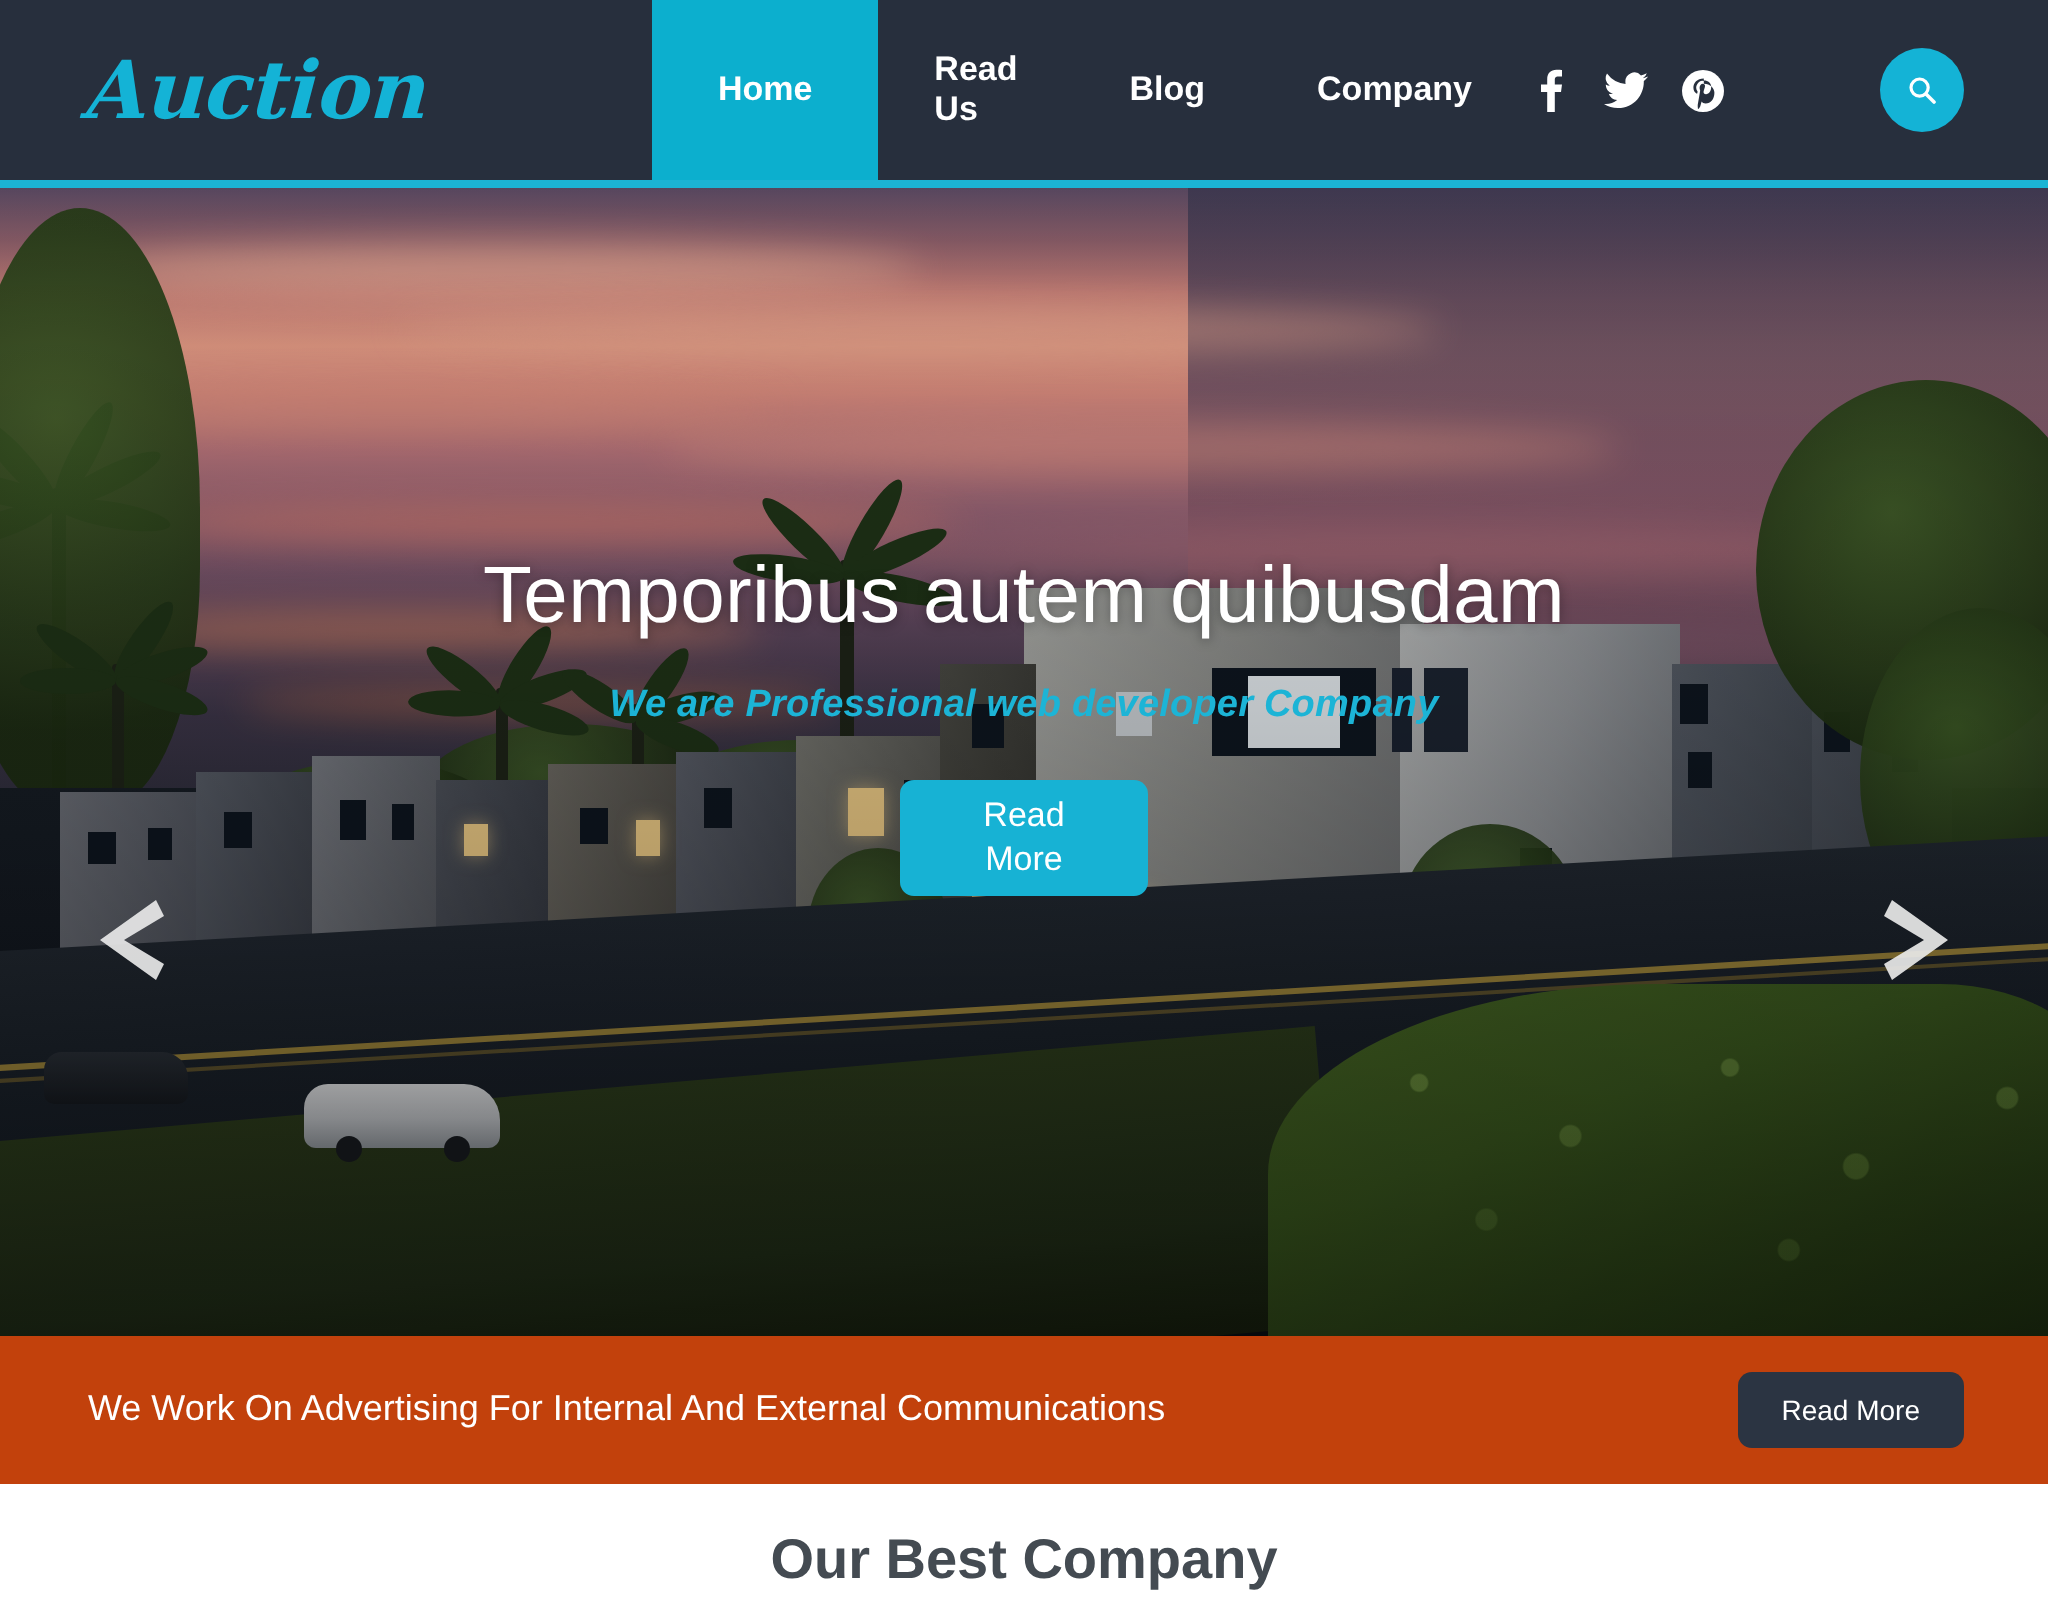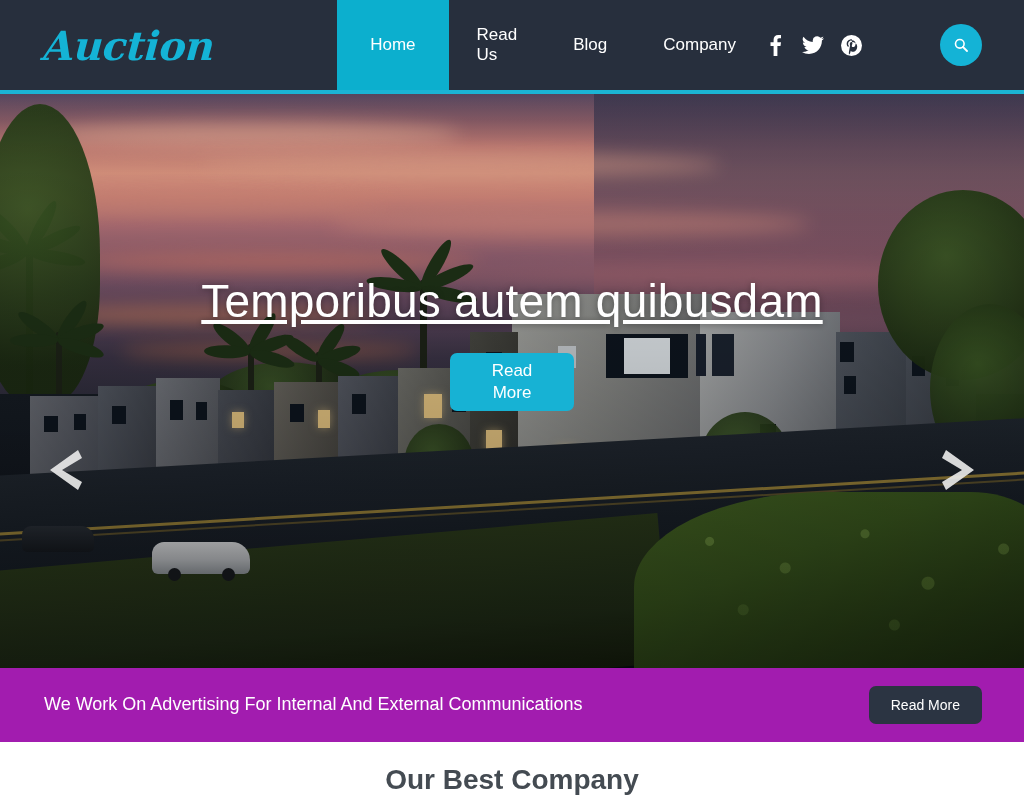--- a/index.html
+++ b/index.html
@@ -10,21 +10,21 @@
   .header {
     position:absolute; top:0; left:0; width:1024px; height:90px;
     background:#272f3d; display:flex; align-items:stretch;
   }
   .logo-wrap { width:370px; display:flex; align-items:center; padding-left:44px; }
   .logo {
     font-family:"DejaVu Serif", serif; font-style:italic; font-weight:bold;
     font-size:40px; color:#14b3d6; letter-spacing:-0.5px;
     transform:skewX(-4deg);
   }
-  .nav { display:flex; align-items:stretch; }
+  .nav { display:flex; align-items:stretch;font-weight:bold; }
   .nav-item {
     display:flex; align-items:center; justify-content:center;
     padding:0 28px; color:#ffffff; font-size:17px; cursor:pointer;
     background:transparent;
   }
   .nav-item.active { background:#0cafce; padding:0 33px; }
 
   .header-right {
     flex:1; display:flex; align-items:center; justify-content:flex-end;
     padding-right:42px; gap:0;
@@ -149,22 +149,22 @@
     background:linear-gradient(to bottom, rgba(0,0,0,.05) 0%, rgba(0,0,0,.18) 45%, rgba(0,0,0,.42) 100%);
   }
 
   
   .hero-copy {
     position:absolute; top:0; left:0; width:1024px; height:574px;
     display:flex; flex-direction:column; align-items:center;
     padding-top:182px; text-align:center;
   }
   .hero-title {
-    font-size:46px; color:#ffffff; font-weight:normal; line-height:1.1;
-    letter-spacing:0.2px; text-shadow:0 1px 6px rgba(0,0,0,.35);text-decoration:underline;
+    font-size:40px; color:#ffffff; font-weight:normal; line-height:1.1;
+    letter-spacing:0.2px; text-shadow:0 1px 6px rgba(0,0,0,.35);
   }
   .hero-sub {
     margin-top:22px; font-size:19px; font-weight:bold; font-style:italic;
     color:#1cb4d6; letter-spacing:0.1px;
   }
   .hero-btn {
     margin-top:26px; width:124px; height:58px; border-radius:7px;
     background:#17b2d4; color:#ffffff; font-size:17px; line-height:1.3;
     display:flex; align-items:center; justify-content:center; cursor:pointer;
     border:none; font-family:inherit;
@@ -172,21 +172,21 @@
   .arrow {
     position:absolute; top:348px; width:54px; height:56px; cursor:pointer;
     display:flex; align-items:center; justify-content:center;
   }
   .arrow.left { left:38px; }
   .arrow.right { right:38px; }
 
   
   .cta {
     position:absolute; top:668px; left:0; width:1024px; height:74px;
-    background:#a21caf; display:flex; align-items:center;
+    background:#c2410c; display:flex; align-items:center;
     padding:0 42px 0 44px;
   }
   .cta-text {
     color:#ffffff; font-size:18px; line-height:1.32; max-width:560px;
   }
   .cta-btn {
     margin-left:auto; background:#2b3442; color:#ffffff; border:none;
     border-radius:7px; padding:11px 22px; font-size:14px; cursor:pointer;
     font-family:inherit;
   }
@@ -381,20 +381,21 @@
     <div style="position:absolute; left:168px; top:474px; width:13px; height:13px;
                 border-radius:50%; background:#1a1d22;"></div>
     <div style="position:absolute; left:222px; top:474px; width:13px; height:13px;
                 border-radius:50%; background:#1a1d22;"></div>
 
     <div class="hero-shade"></div>
   </div>
 
   <div class="hero-copy">
     <h1 class="hero-title">Temporibus autem quibusdam</h1>
+    <div class="hero-sub">We are Professional web developer Company</div>
     <button class="hero-btn">
       <span>Read<br>More</span>
     </button>
   </div>
 
   <div class="arrow left">
     <svg width="34" height="44" viewBox="0 0 34 44">
       <polygon points="30,2 34,10 14,22 34,34 30,42 2,22" fill="#e8e8e8" opacity="0.92"></polygon>
     </svg>
   </div>

